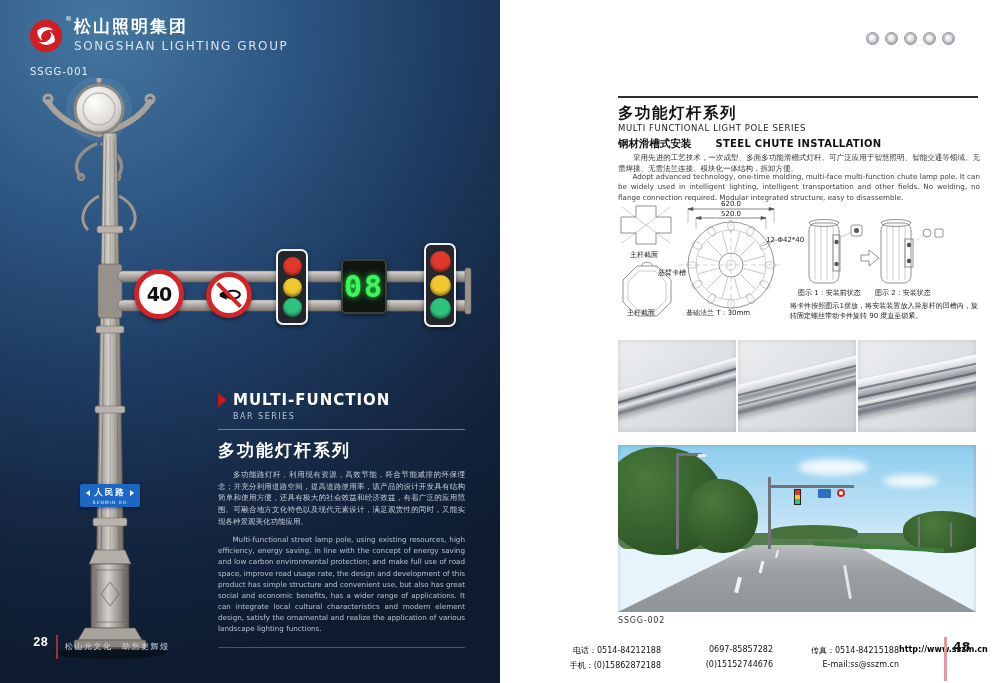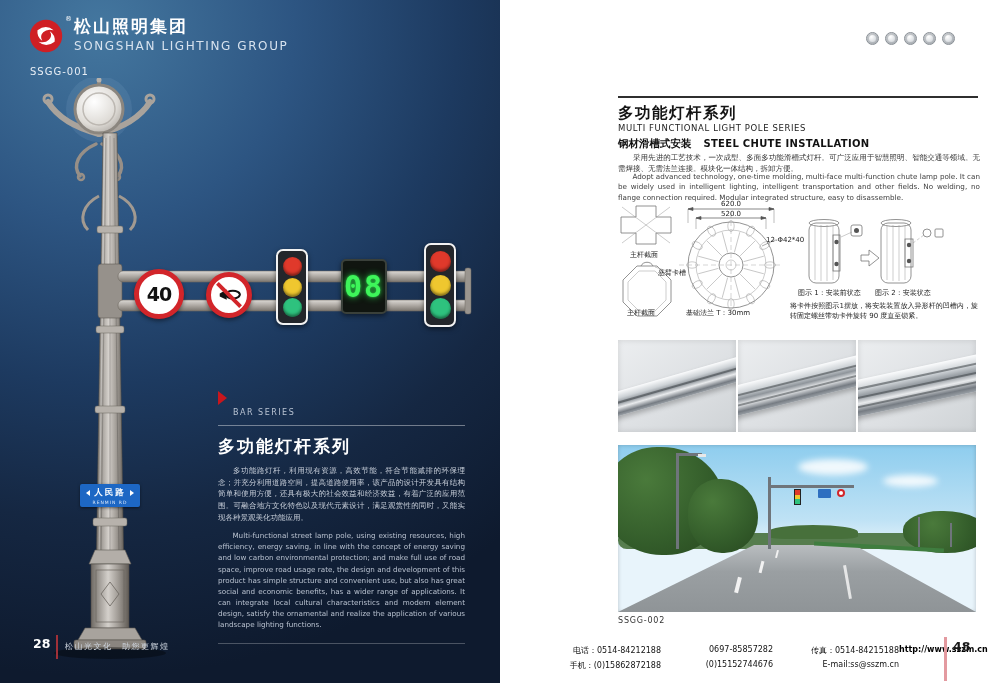--- a/index.html
+++ b/index.html
@@ -51,36 +51,36 @@
   .mf-title { font-size:15px; font-weight:bold; letter-spacing:1px; }
   .mf-sub { font-size:8px; color:#b9c3d2; letter-spacing:1.5px; margin:3px 0 0 15px; }
   .lt-divider { height:1px; background:rgba(255,255,255,.4); margin:8px 0 9px 0; }
   .series-cn { font-size:17px; font-weight:bold; letter-spacing:2px; }
   .feat-head { margin-top:14px; font-size:10.5px; font-weight:bold; letter-spacing:.5px; }
   .feat-head .en { margin-left:6px; letter-spacing:0; }
   .para { font-size:7.5px; line-height:1.55; color:#c6cdd8; text-align:justify; text-indent:2em; margin-top:7px; }
   .para.en { font-size:7.2px; color:#b8c1cf; }
   .lt-divider.bottom { margin-top:12px; background:rgba(255,255,255,.25); }
 
-  .page-num-left { position:absolute; left:33px; top:636px; color:#fff; font-size:12.5px; font-weight:bold; }
+  .page-num-left { position:absolute; left:33px; top:636px; color:#fff; font-size:12.5px; font-weight:bold;font-family:Liberation Mono, monospace; }
   .red-vline-left { position:absolute; left:56px; top:635px; width:2px; height:24px; background:#a03038; }
   .slogan { position:absolute; left:65px; top:641px; color:#cfd6e0; font-size:8px; letter-spacing:1.5px; }
 
   
   .page-right { position:absolute; left:500px; top:0; width:500px; height:683px; background:#fff; }
   .badges { position:absolute; left:366px; top:32px; display:flex; gap:6px; }
   .badge { width:13px; height:13px; border-radius:50%; border:1.2px solid #8a9096;
     background:radial-gradient(circle at 40% 35%, #ffffff 0%, #d7dbdf 55%, #aeb4b9 100%);
     box-shadow:inset 0 0 0 2px rgba(120,126,132,.35); }
 
   .rp-rule { position:absolute; left:118px; top:96px; width:360px; height:2px; background:#2f2f2f; }
   .rp-title-cn { position:absolute; left:118px; top:103px; font-size:15.5px; font-weight:bold; color:#141414; letter-spacing:1.5px; }
   .rp-title-en { position:absolute; left:118px; top:123px; font-size:8.5px; color:#222; letter-spacing:.6px; }
   .rp-sub { position:absolute; left:118px; top:137px; font-size:10.5px; font-weight:bold; color:#111; }
-  .rp-sub .en { margin-left:12px; font-size:10px; letter-spacing:.3px; }
+  .rp-sub .en { margin-left:24px; font-size:10px; letter-spacing:.3px; }
   .rp-para { position:absolute; left:118px; width:362px; font-size:7.5px; color:#333; line-height:1.5;
     text-align:justify; text-indent:2em; }
   .rp-para.en { font-size:7.2px; color:#3d3d3d; line-height:1.45; }
 
   .dlabel { position:absolute; font-size:7px; color:#222; white-space:nowrap; }
   .dlabel.center { text-align:center; }
   .note { position:absolute; left:290px; top:301px; width:188px; font-size:7px; color:#222; line-height:1.45; text-align:justify; }
 
   .profile-photo { position:absolute; top:340px; width:118px; height:92px; background:linear-gradient(145deg,#eceef0 0%,#dcdfe2 60%,#cfd3d6 100%); overflow:hidden; box-shadow:inset 0 0 6px rgba(0,0,0,.12); }
   .metal-bar { position:absolute; left:-20%; width:145%; border-radius:4px;
@@ -226,20 +226,21 @@
         <span class="tri left"></span>
         <span>人民路</span>
         <span class="tri right"></span>
       </div>
       <div class="row2">RENMIN RD</div>
     </div>
 
     <div class="left-text">
       <div class="mf-row">
         <span class="red-flag"></span>
+        <span class="mf-title">MULTI-FUNCTION</span>
       </div>
       <div class="mf-sub">BAR SERIES</div>
       <div class="lt-divider"></div>
       <div class="series-cn">多功能灯杆系列</div>
       <div class="para">多功能路灯杆，利用现有资源，高效节能，符合节能减排的环保理念；并充分利用道路空间，提高道路使用率，该产品的设计开发具有结构简单和使用方便，还具有极大的社会效益和经济效益，有着广泛的应用范围。可融合地方文化特色以及现代元素设计，满足观赏性的同时，又能实现各种景观美化功能应用。</div>
       <div class="para en">Multi-functional street lamp pole, using existing resources, high efficiency, energy saving, in line with the concept of energy saving and low carbon environmental protection; and make full use of road space, improve road usage rate, the design and development of this product has simple structure and convenient use, but also has great social and economic benefits, has a wider range of applications. It can integrate local cultural characteristics and modern element design, satisfy the ornamental and realize the application of various landscape lighting functions.</div>
       <div class="lt-divider bottom"></div>
     </div>
 
     <div class="page-num-left">28</div>

